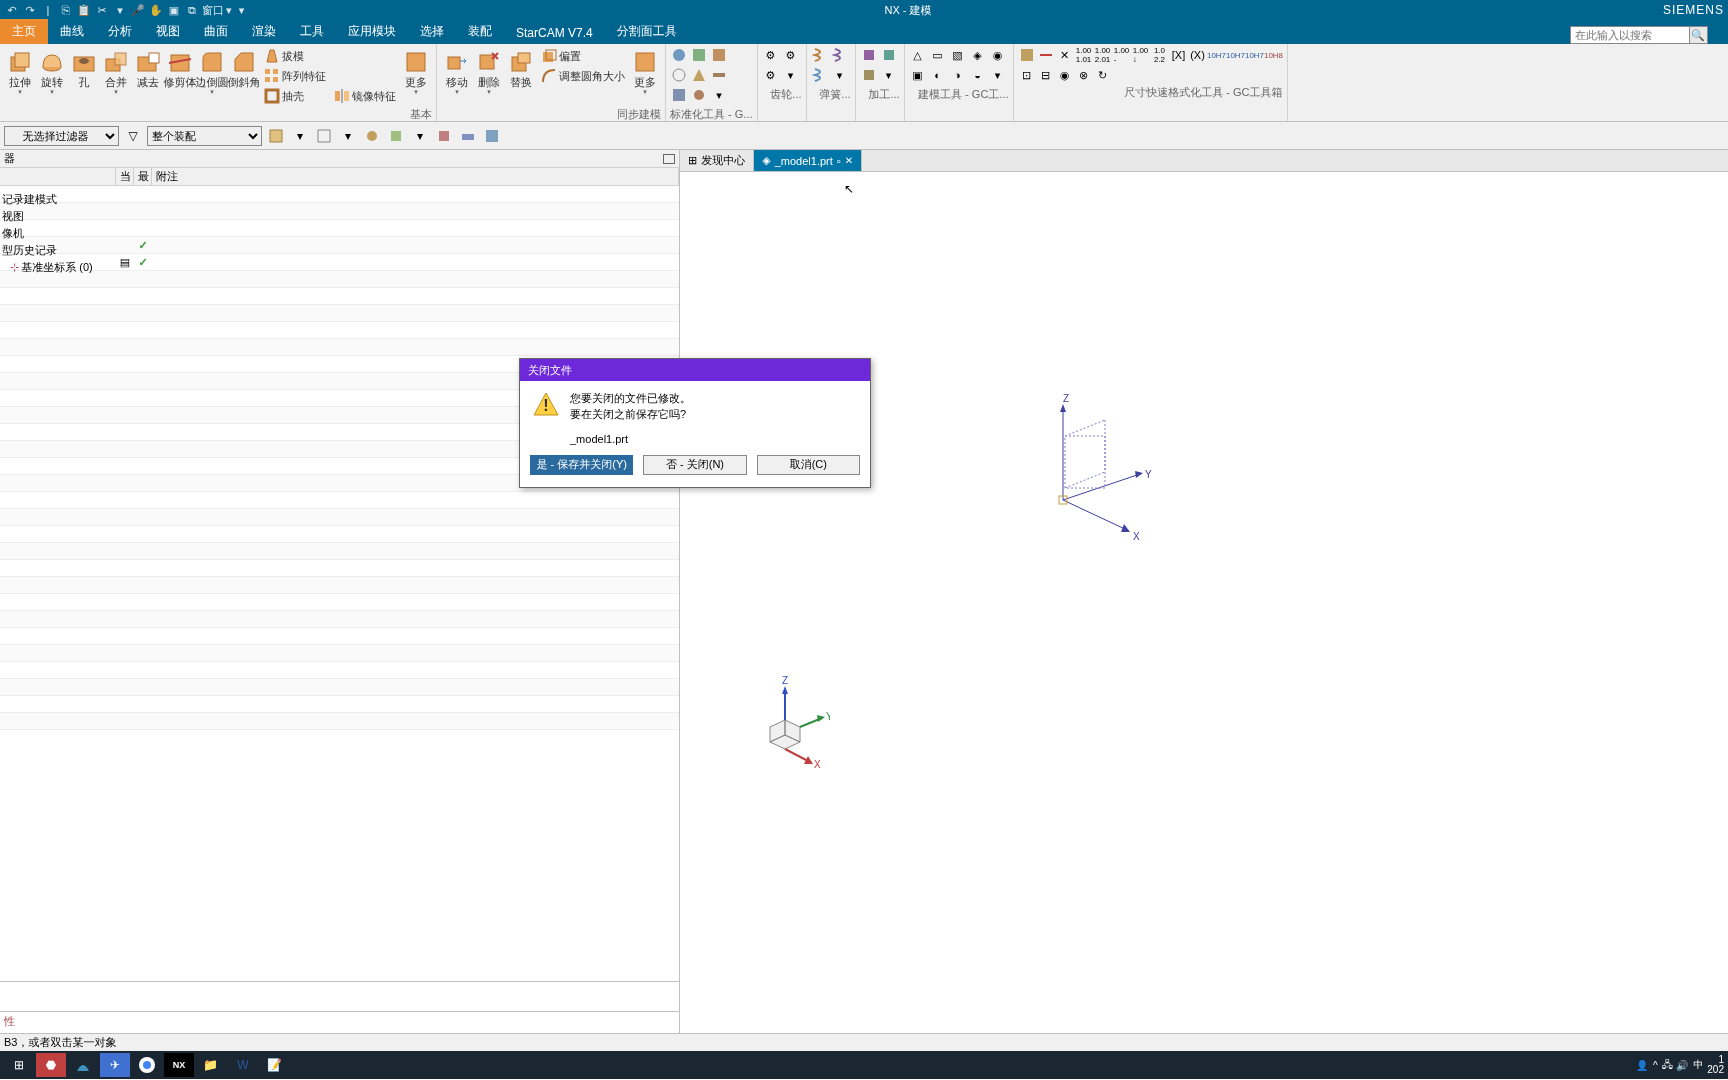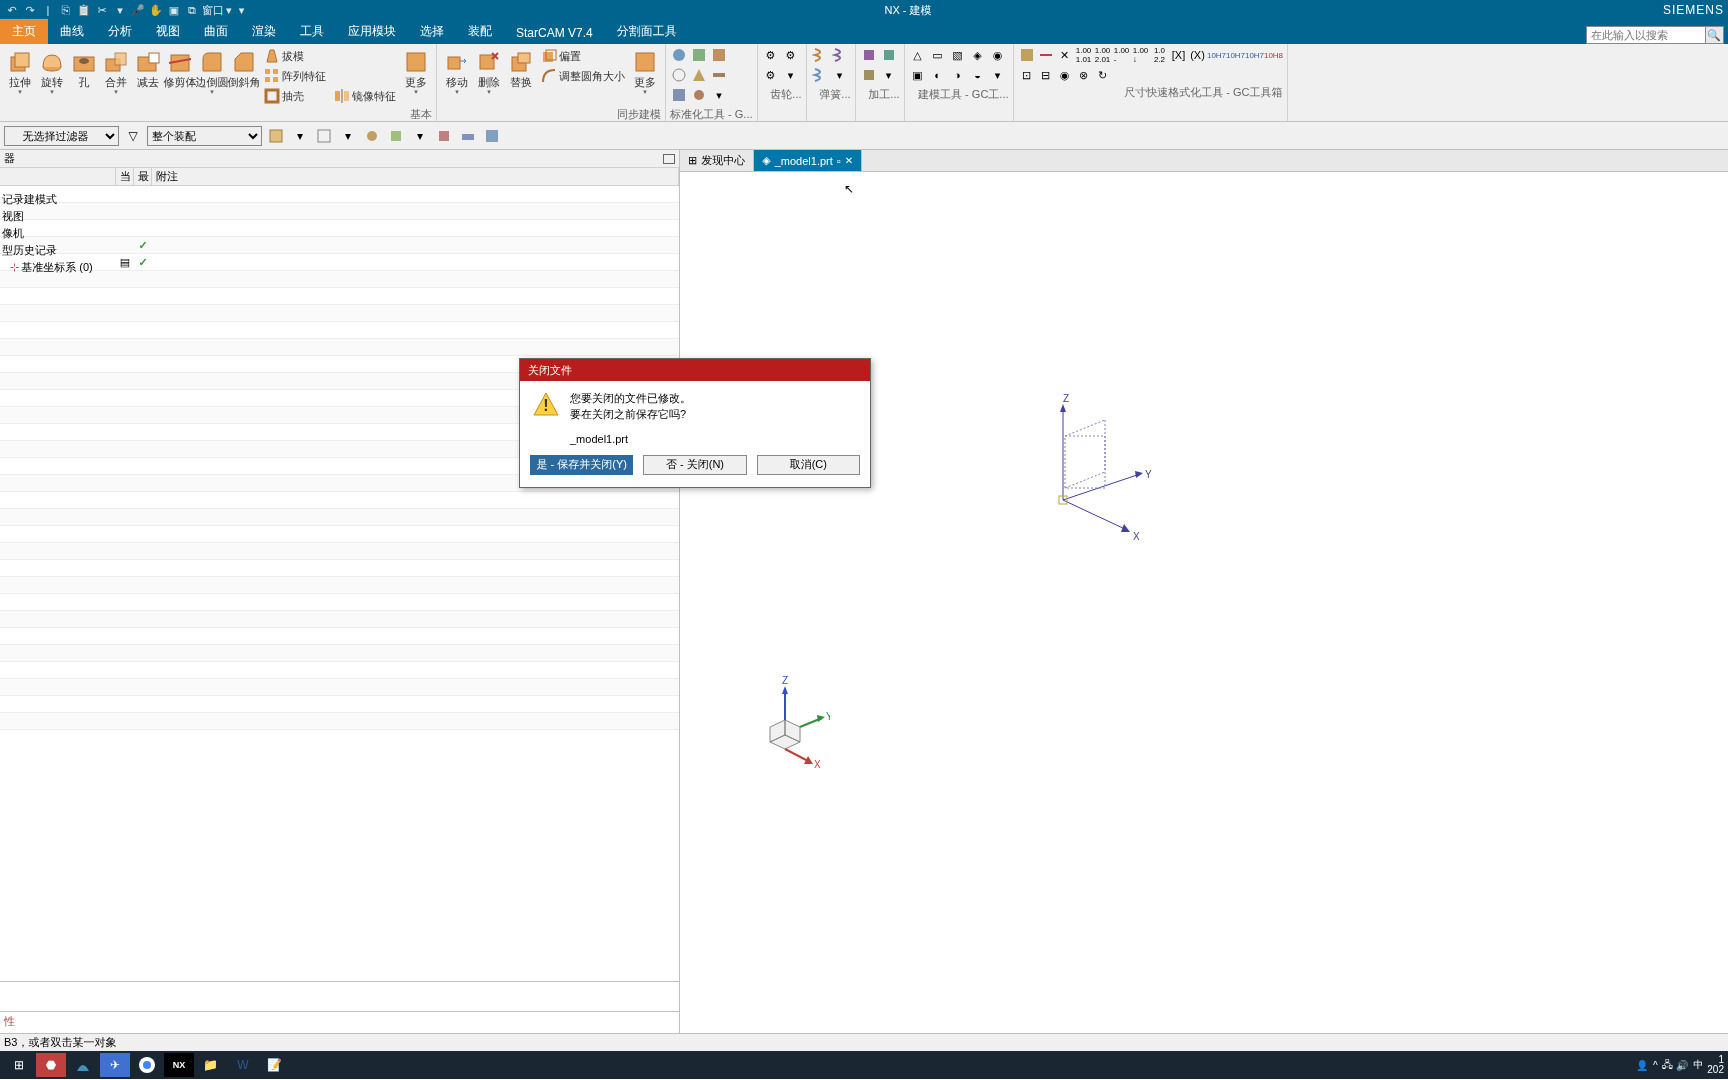--- a/index.html
+++ b/index.html
@@ -9,21 +9,21 @@
 .title-bar { height: 20px; background: #00648f; color: #fff; display: flex; align-items: center; padding: 0 4px; }
 .title-bar .qat { display: flex; gap: 2px; align-items: center; }
 .title-bar .qat-icon { width: 16px; height: 16px; display: inline-flex; align-items: center; justify-content: center; font-size: 11px; opacity: 0.85; }
 .title-bar .app-title { position: absolute; left: 50%; transform: translateX(-50%); font-size: 11px; margin-left: 44px; }
 .title-bar .brand { margin-left: auto; font-weight: normal; font-size: 12px; letter-spacing: 1px; }
 
 
 .ribbon-tabs { height: 24px; background: #00648f; display: flex; align-items: flex-end; }
 .ribbon-tab { padding: 4px 12px 4px; color: #fff; font-size: 12px; cursor: pointer; }
 .ribbon-tab.active { background: #eb8b2d; }
-.search-box { margin-left: auto; margin-right: 4px; display: flex; align-items: center; }
+.search-box { margin-left: auto; margin-right: 20px; display: flex; align-items: center; }
 .search-box input { width: 120px; height: 18px; border: 1px solid #888; padding: 0 4px; font-size: 11px; background:#fff; }
 .search-box .mag { width: 18px; height: 18px; border: 1px solid #888; background: #e8e8e8; display: flex; align-items: center; justify-content: center; font-size: 11px; border-left:none;}
 
 
 .ribbon { height: 78px; background: #f0f0f0; border-bottom: 1px solid #c0c0c0; display: flex; }
 .ribbon-group { border-right: 1px solid #d0d0d0; padding: 2px 4px 0 4px; display: flex; flex-direction: column; }
 .ribbon-group-row { display: flex; align-items: flex-start; }
 .ribbon-group-label { text-align: right; font-size: 11px; color: #666; padding: 1px 0; }
 .big-btn { display: flex; flex-direction: column; align-items: center; width: 32px; padding: 2px 0px; cursor: pointer; }
 .big-btn .ico { width: 28px; height: 28px; display: flex; align-items: center; justify-content: center; }
@@ -72,21 +72,21 @@
 .status-bar { height: 18px; background: #f0f0f0; border-top: 1px solid #c0c0c0; font-size: 11px; padding: 0 4px; display: flex; align-items: center; }
 
 
 .taskbar { height: 28px; background: #1a2733; display: flex; align-items: center; padding: 0 4px; gap: 2px; }
 .taskbar .tb-icon { width: 30px; height: 24px; display: flex; align-items: center; justify-content: center; color: #fff; font-size: 12px; }
 .taskbar .tray { margin-left: auto; display: flex; gap: 4px; color: #fff; font-size: 10px; align-items: center; }
 
 
 .dialog-overlay { position: absolute; inset: 0; pointer-events: none; }
 .dialog { position: absolute; left: 519px; top: 358px; width: 352px; background: #fff; border: 1px solid #666; box-shadow: 2px 2px 6px rgba(0,0,0,0.3); pointer-events: auto; }
-.dialog-title { height: 22px; background: #b91c1c; color: #fff; font-size: 11px; padding: 0 8px; display: flex; align-items: center; }
+.dialog-title { height: 22px; background: #6d28d9; color: #fff; font-size: 11px; padding: 0 8px; display: flex; align-items: center; }
 .dialog-body { padding: 10px 12px 6px; display: flex; gap: 10px; }
 .dialog-body .warn { width: 28px; height: 28px; }
 .dialog-body .msg { font-size: 11px; line-height: 1.45; }
 .dialog-file { padding: 4px 12px 10px 50px; font-size: 11px; }
 .dialog-btns { display: flex; gap: 10px; justify-content: center; padding: 0 10px 12px; }
 .dialog-btn { flex:1; height: 20px; border: 1px solid #888; font-size: 11px; cursor: pointer; display:flex;align-items:center;justify-content:center;}
 .dialog-btn.primary { background: #2a6a9e; color: #fff; border-color:#2a6a9e;}
 .dialog-btn.secondary { background: #f0f0f0; }
 
 

